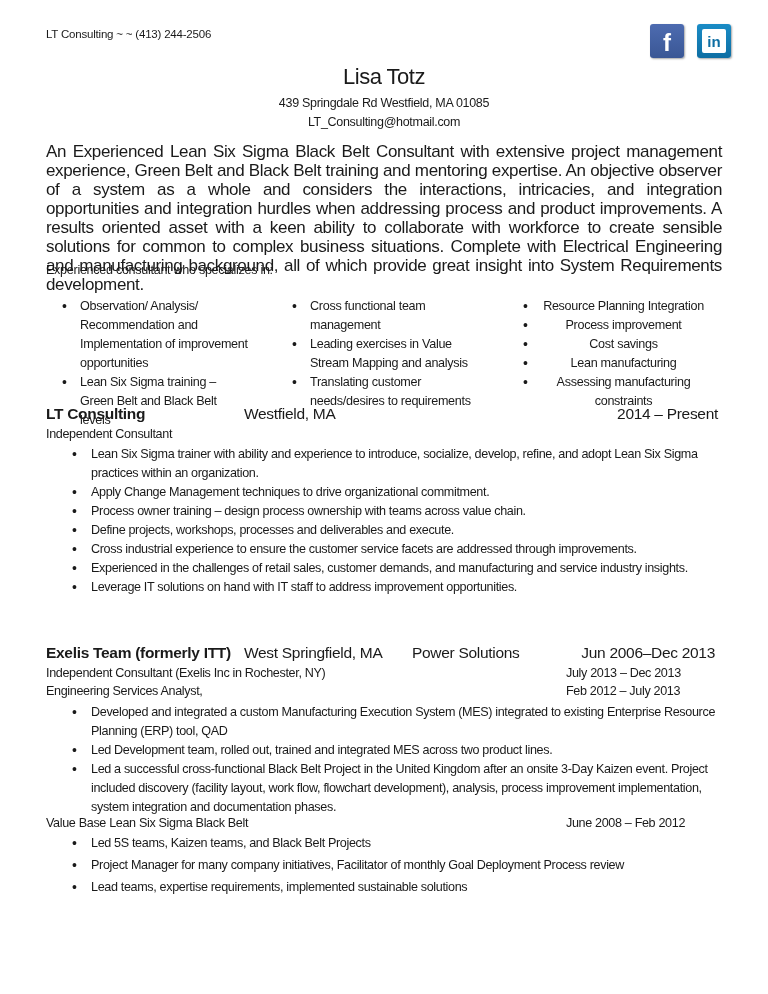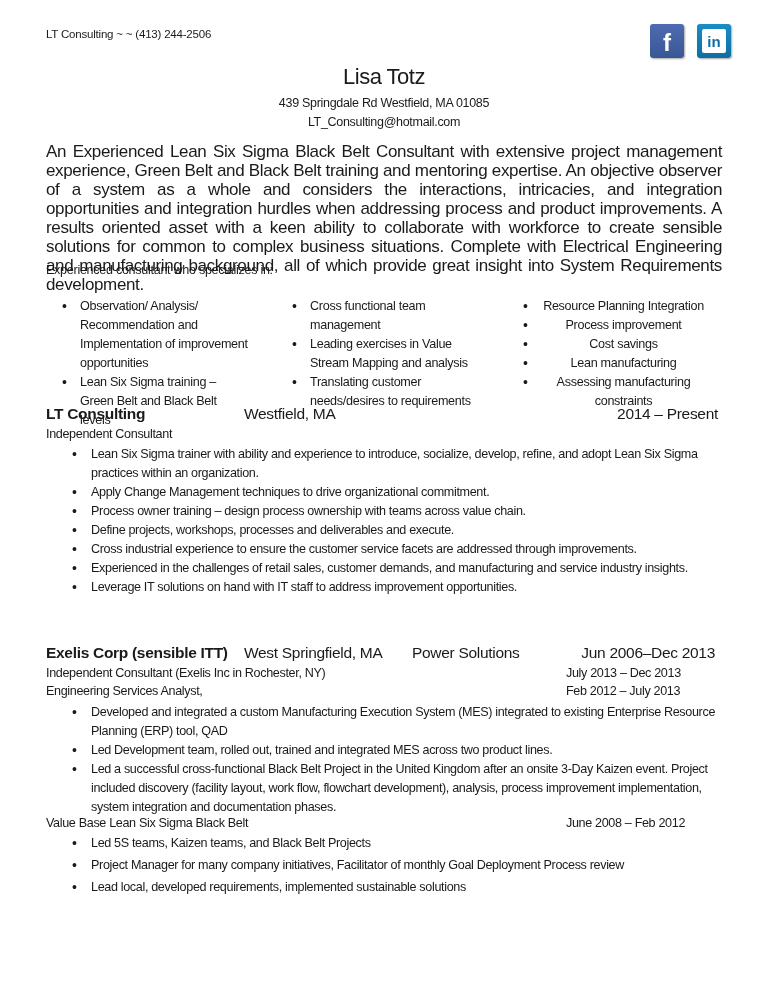--- a/index.html
+++ b/index.html
@@ -91,21 +91,21 @@
     <li>Apply Change Management techniques to drive organizational commitment.</li>
     <li>Process owner training – design process ownership with teams across value chain.</li>
     <li>Define projects, workshops, processes and deliverables and execute.</li>
     <li>Cross industrial experience to ensure the customer service facets are addressed through improvements.</li>
     <li>Experienced in the challenges of retail sales, customer demands, and manufacturing and service industry insights.</li>
     <li>Leverage IT solutions on hand with IT staff to address improvement opportunities.</li>
   </ul>
 </div>
 
 <div class="abs job-head" style="top:644px">
-  <b>Exelis Corp (sensible ITT)</b>
+  <b>Exelis Team (formerly ITT)</b>
   <span class="abs" style="left:198px;top:0">West Springfield, MA</span>
   <span class="abs" style="left:366px;top:0">Power Solutions</span>
   <span class="abs" style="right:3px;top:0">Jun 2006–Dec 2013</span>
 </div>
 <div class="abs sub" style="top:666px">
   <span>Independent Consultant (Exelis Inc in Rochester, NY)</span>
   <span class="date">July 2013 – Dec 2013</span>
 </div>
 <div class="abs sub" style="top:684px">
   <span>Engineering Services Analyst,</span>
@@ -119,15 +119,15 @@
   </ul>
 </div>
 <div class="abs sub" style="top:816px">
   <span>Value Base Lean Six Sigma Black Belt</span>
   <span class="date">June 2008 – Feb 2012</span>
 </div>
 <div class="abs bullets loose" style="top:834px">
   <ul>
     <li>Led 5S teams, Kaizen teams, and Black Belt Projects</li>
     <li>Project Manager for many company initiatives, Facilitator of monthly Goal Deployment Process review</li>
-    <li>Lead local, developed requirements, implemented sustainable solutions</li>
+    <li>Lead teams, expertise requirements, implemented sustainable solutions</li>
   </ul>
 </div>
 
 </body></html>

